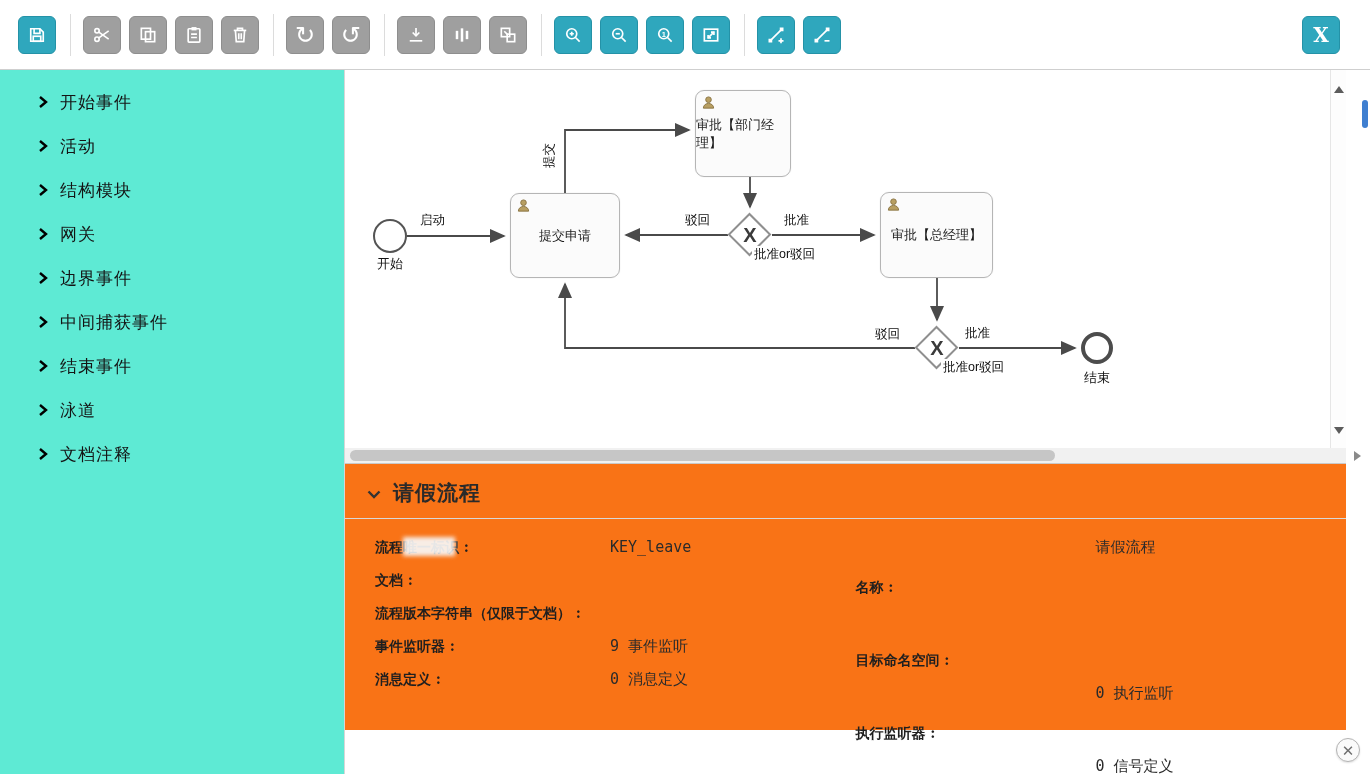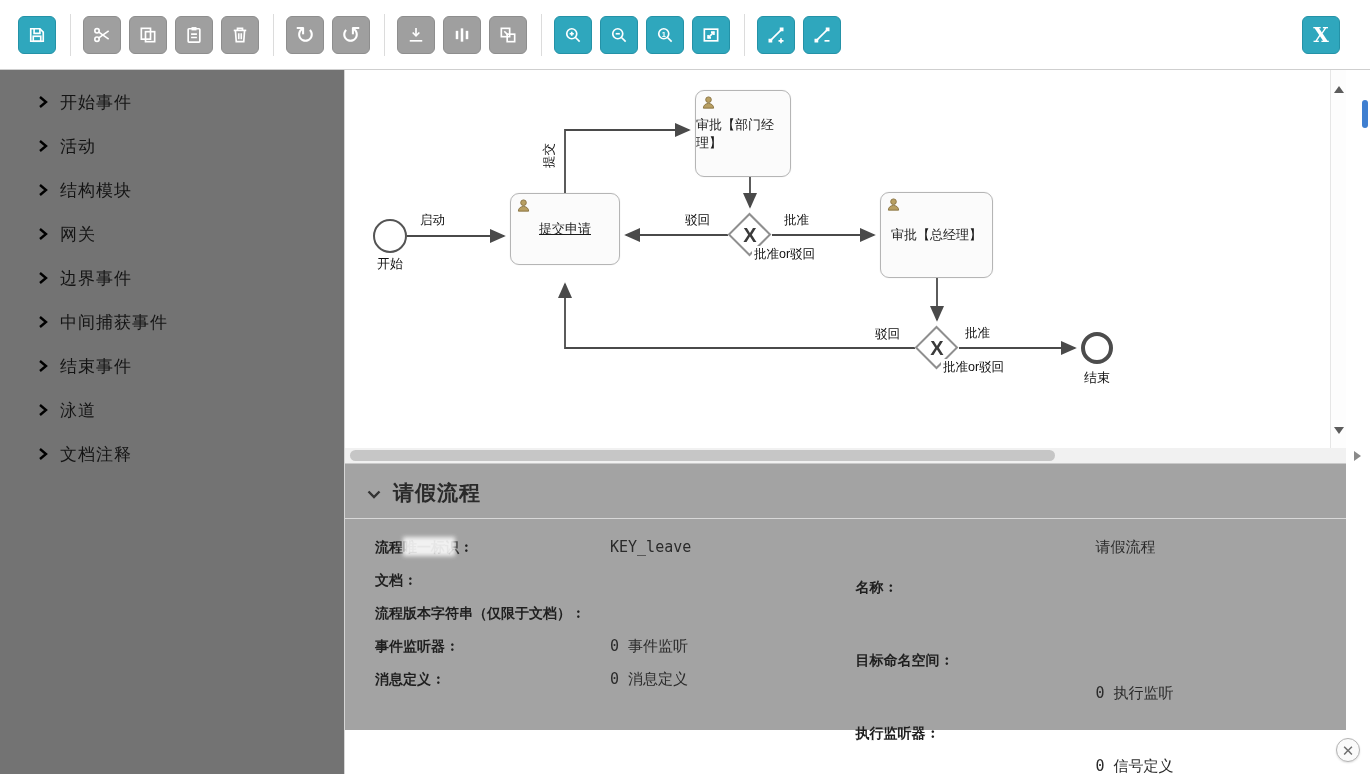--- a/index.html
+++ b/index.html
@@ -13,36 +13,36 @@
             margin-right:8px; cursor:pointer; flex:0 0 auto; }
   .tb-btn.teal { background:#2fa7bd; border:1px solid #2492a7; }
   .tb-btn.gray { background:#9f9f9f; border:1px solid #8e8e8e; }
   .tb-btn svg { display:block; }
   .tb-sep { width:1px; height:42px; background:#dcdcdc; margin:0 12px 0 6px; flex:0 0 auto; }
   .tb-glyph { color:#fff; font-size:24px; line-height:1; font-family:"DejaVu Sans", sans-serif; }
   .x-btn { margin-left:auto; margin-right:30px; color:#fff; font-family:"DejaVu Serif", serif;
            font-weight:bold; font-size:20px; }
 
   
-  .palette { position:absolute; left:0; top:70px; width:345px; bottom:0; background:#737373;
+  .palette { position:absolute; left:0; top:70px; width:345px; bottom:0; background:#5eead4;
              border-right:1px solid #d6d6d6; padding-top:10px; }
   .palette-item { display:flex; align-items:center; height:44px; padding-left:38px; cursor:pointer; }
   .palette-item .chev { margin-right:12px; display:flex; }
   .palette-item .p-label { font-size:17px; color:#141414; letter-spacing:1px; }
 
   
   .canvas-area { position:absolute; left:345px; top:70px; width:1001px; height:393px; background:#fff; }
   .canvas { position:absolute; left:0; top:0; width:985px; height:378px; background:#fff; overflow:hidden; }
   .diagram-svg { position:absolute; left:0; top:0; }
 
   .bpmn-task { position:absolute; background:#fbfbfb; border:1px solid #b5b5b5; border-radius:9px;
                display:flex; align-items:center; justify-content:center; font-size:13px; color:#1c1c1c;
                box-shadow:0 0 0 1px rgba(0,0,0,0.02); cursor:pointer; }
   .bpmn-task .user-ico { position:absolute; left:5px; top:4px; }
-  .task-submit { left:165px; top:123px; width:110px; height:72px;text-decoration:underline; }
+  .task-submit { left:165px; top:123px; width:110px; height:85px; }
   .task-dept   { left:350px; top:20px;  width:96px; height:87px; }
   .task-gm     { left:535px; top:122px; width:113px; height:86px; }
 
   .event-start { position:absolute; left:28px; top:149px; width:34px; height:34px; border:2px solid #545454;
                  border-radius:50%; background:#fff; cursor:pointer; }
   .event-end   { position:absolute; left:736px; top:262px; width:32px; height:32px; border:4px solid #4c4c4c;
                  border-radius:50%; background:#fff; cursor:pointer; }
 
   .gateway { position:absolute; width:44px; height:44px; cursor:pointer; }
   .gateway .diamond { position:absolute; left:6px; top:6px; width:31px; height:31px; background:#fff;
@@ -60,21 +60,21 @@
   .v-scroll { position:absolute; left:985px; top:0; width:16px; height:378px; background:#fdfdfd;
               border-left:1px solid #e6e6e6; }
   .v-arrow-up { position:absolute; left:3px; top:16px; width:0; height:0;
                 border-left:5px solid transparent; border-right:5px solid transparent; border-bottom:7px solid #5c5c5c; }
   .v-arrow-down { position:absolute; left:3px; bottom:14px; width:0; height:0;
                 border-left:5px solid transparent; border-right:5px solid transparent; border-top:7px solid #5c5c5c; }
   .h-scroll { position:absolute; left:0; top:378px; width:1001px; height:15px; background:#f1f1f1; }
   .h-thumb { position:absolute; left:5px; top:2px; width:705px; height:11px; background:#c6c6c6; border-radius:6px; }
 
   
-  .props { position:absolute; left:345px; top:463px; width:1001px; height:267px; background:#a3a3a3;
+  .props { position:absolute; left:345px; top:463px; width:1001px; height:267px; background:#f97316;
            border-top:1px solid #c9c9c9; font-family:"DejaVu Serif", serif; }
   .props-header { display:flex; align-items:center; gap:12px; padding:15px 24px 11px 22px;
                   border-bottom:1px solid #d8d8d8; cursor:pointer; }
   .props-title { font-size:21px; font-weight:bold; color:#2a2a2a; letter-spacing:1px; }
   .props-fields { display:flex; padding:12px 10px 0 30px; }
   .props-col { width:50%; }
   .prop-row { display:flex; padding:6px 0; line-height:21px; }
   .prop-label { font-weight:bold; font-size:14px; color:#1f1f1f; position:relative; }
   .props-col.left  .prop-label { width:235px; }
   .props-col.right .prop-label { width:240px;margin-top:40px; }
@@ -428,21 +428,21 @@
         <div class="prop-row">
           <span class="prop-label">文档 :</span>
           <span class="prop-value"></span>
         </div>
         <div class="prop-row">
           <span class="prop-label">流程版本字符串（仅限于文档） :</span>
           <span class="prop-value"></span>
         </div>
         <div class="prop-row">
           <span class="prop-label">事件监听器 :</span>
-          <span class="prop-value">0 事件监听</span>
+          <span class="prop-value">9 事件监听</span>
         </div>
         <div class="prop-row">
           <span class="prop-label">消息定义 :</span>
           <span class="prop-value">0 消息定义</span>
         </div>
       </div>
 
       <div class="props-col right">
         <div class="prop-row">
           <span class="prop-label">名称 :</span>

